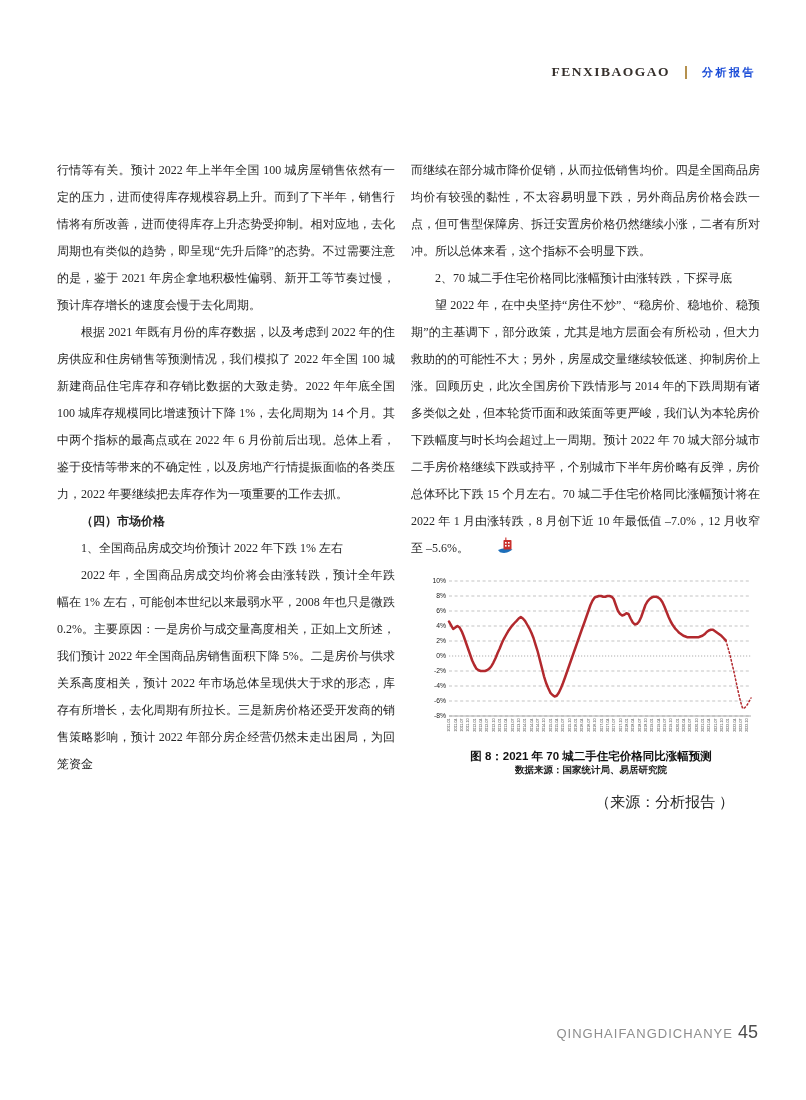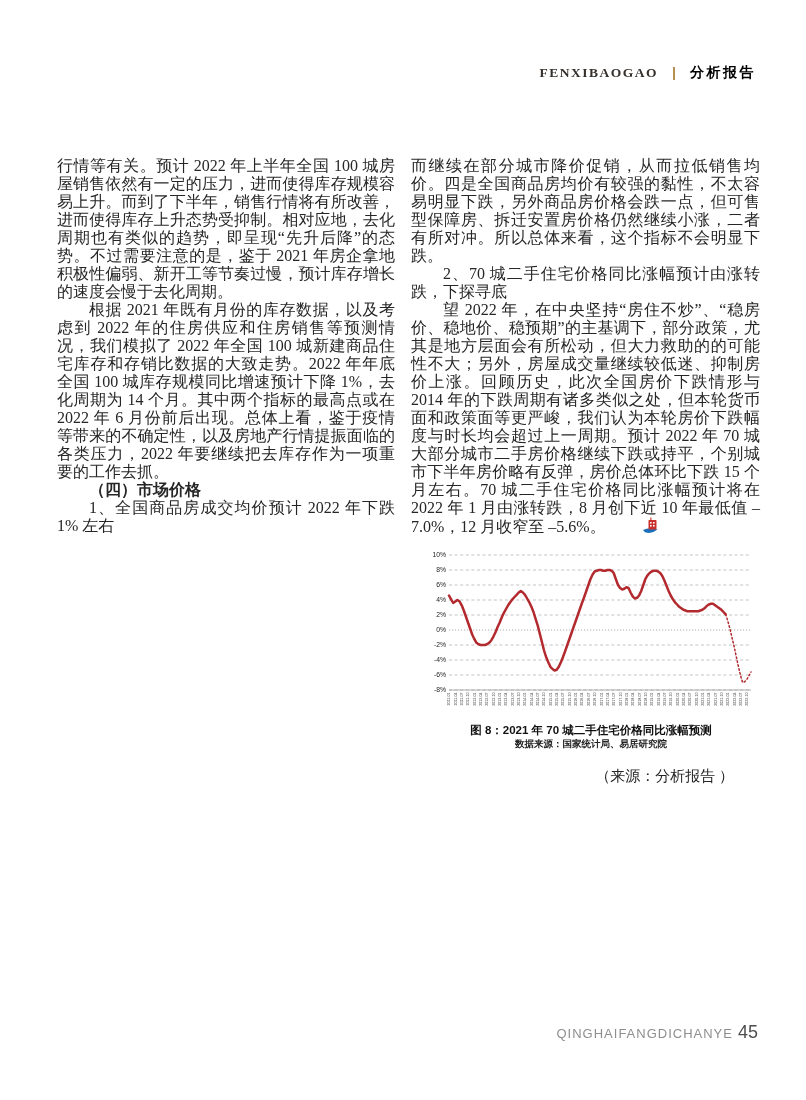--- a/index.html
+++ b/index.html
@@ -2,26 +2,26 @@
 <html><head>
 <meta charset="utf-8">
 <style>
   html,body{margin:0;padding:0;background:#ffffff;}
   .page{position:relative;width:806px;height:1100px;background:#ffffff;overflow:hidden;
         font-family:"Liberation Serif","DejaVu Serif",serif;}
   
   .header{position:absolute;top:64px;right:50px;display:flex;align-items:center;gap:15px;}
   .h-latin{font-size:13.5px;font-weight:bold;letter-spacing:1.5px;color:#36302c;}
   .h-sep{width:2px;height:13px;background:#b5914e;}
-  .h-cn{font-size:14px;font-weight:bold;letter-spacing:2.5px;color:#000000;}
+  .h-cn{font-size:11px;font-weight:bold;letter-spacing:2.5px;color:#1d4ed8;}
   
   .col{position:absolute;top:157px;}
   .col-left{left:57px;width:338px;}
   .col-right{left:411px;width:349px;}
-  .col p{margin:0;text-indent:2em;text-align:justify;font-size:16px;line-height:18px;
+  .col p{margin:0;text-indent:2em;text-align:justify;font-size:12px;line-height:27px;
          color:#262626;}
   .col p.noindent{text-indent:0;}
   .col p.bold{font-weight:bold;}
   .logo{display:inline-block;vertical-align:-3px;margin-left:3px;}
   
   .figure{margin-top:10px;width:332px;margin-left:14px;}
   #chart{width:332px;height:172px;}
   .cap{text-align:center;font-family:"Liberation Sans","DejaVu Sans",sans-serif;font-weight:bold;
        font-size:11.5px;color:#111;margin-top:2px;}
   .src{text-align:center;font-family:"Liberation Sans","DejaVu Sans",sans-serif;font-weight:bold;
@@ -42,20 +42,21 @@
     <span class="h-latin">FENXIBAOGAO</span>
     <span class="h-sep"></span>
     <span class="h-cn">分析报告</span>
   </div>
 
   <div class="col col-left">
     <p class="noindent">行情等有关。预计 2022 年上半年全国 100 城房屋销售依然有一定的压力，进而使得库存规模容易上升。而到了下半年，销售行情将有所改善，进而使得库存上升态势受抑制。相对应地，去化周期也有类似的趋势，即呈现“先升后降”的态势。不过需要注意的是，鉴于 2021 年房企拿地积极性偏弱、新开工等节奏过慢，预计库存增长的速度会慢于去化周期。</p>
     <p>根据 2021 年既有月份的库存数据，以及考虑到 2022 年的住房供应和住房销售等预测情况，我们模拟了 2022 年全国 100 城新建商品住宅库存和存销比数据的大致走势。2022 年年底全国 100 城库存规模同比增速预计下降 1%，去化周期为 14 个月。其中两个指标的最高点或在 2022 年 6 月份前后出现。总体上看，鉴于疫情等带来的不确定性，以及房地产行情提振面临的各类压力，2022 年要继续把去库存作为一项重要的工作去抓。</p>
     <p class="bold">（四）市场价格</p>
     <p>1、全国商品房成交均价预计 2022 年下跌 1% 左右</p>
+    <p>2022 年，全国商品房成交均价将会由涨转跌，预计全年跌幅在 1% 左右，可能创本世纪以来最弱水平，2008 年也只是微跌 0.2%。主要原因：一是房价与成交量高度相关，正如上文所述，我们预计 2022 年全国商品房销售面积下降 5%。二是房价与供求关系高度相关，预计 2022 年市场总体呈现供大于求的形态，库存有所增长，去化周期有所拉长。三是新房价格还受开发商的销售策略影响，预计 2022 年部分房企经营仍然未走出困局，为回笼资金</p>
   </div>
 
   <div class="col col-right">
     <p class="noindent">而继续在部分城市降价促销，从而拉低销售均价。四是全国商品房均价有较强的黏性，不太容易明显下跌，另外商品房价格会跌一点，但可售型保障房、拆迁安置房价格仍然继续小涨，二者有所对冲。所以总体来看，这个指标不会明显下跌。</p>
     <p>2、70 城二手住宅价格同比涨幅预计由涨转跌，下探寻底</p>
     <p><span>望 2022 年，在中央坚持“房住不炒”、“稳房价、稳地价、稳预期”的主基调下，部分政策，尤其是地方层面会有所松动，但大力救助的的可能性不大；另外，房屋成交量继续较低迷、抑制房价上涨。回顾历史，此次全国房价下跌情形与 2014 年的下跌周期有诸多类似之处，但本轮货币面和政策面等更严峻，我们认为本轮房价下跌幅度与时长均会超过上一周期。预计 2022 年 70 城大部分城市二手房价格继续下跌或持平，个别城市下半年房价略有反弹，房价总体环比下跌 15 个月左右。70 城二手住宅价格同比涨幅预计将在 2022 年 1 月由涨转跌，8 月创下近 10 年最低值 –7.0%，12 月收窄至 –5.6%。</span><span class="logo"><svg width="20" height="18" viewBox="0 0 20 18">
             <path d="M2 13 Q7 10.5 12.5 11.5 L16.5 12.5 Q10.5 17.5 4 15.2 Z" fill="#1d6fba"></path>
             <rect x="7.5" y="3" width="8" height="9.5" rx="0.8" fill="#c9302c"></rect>
             <rect x="9.3" y="0.5" width="1.1" height="3.2" fill="#c9302c"></rect>
             <rect x="9" y="5" width="1.6" height="1.6" fill="#ffffff"></rect>

